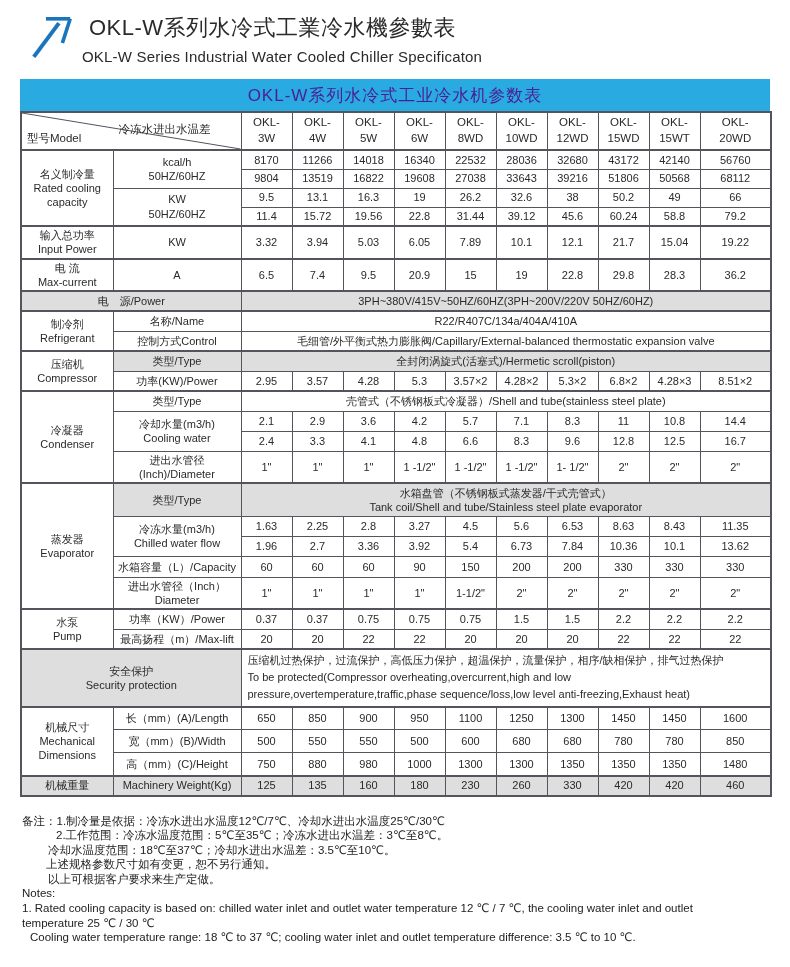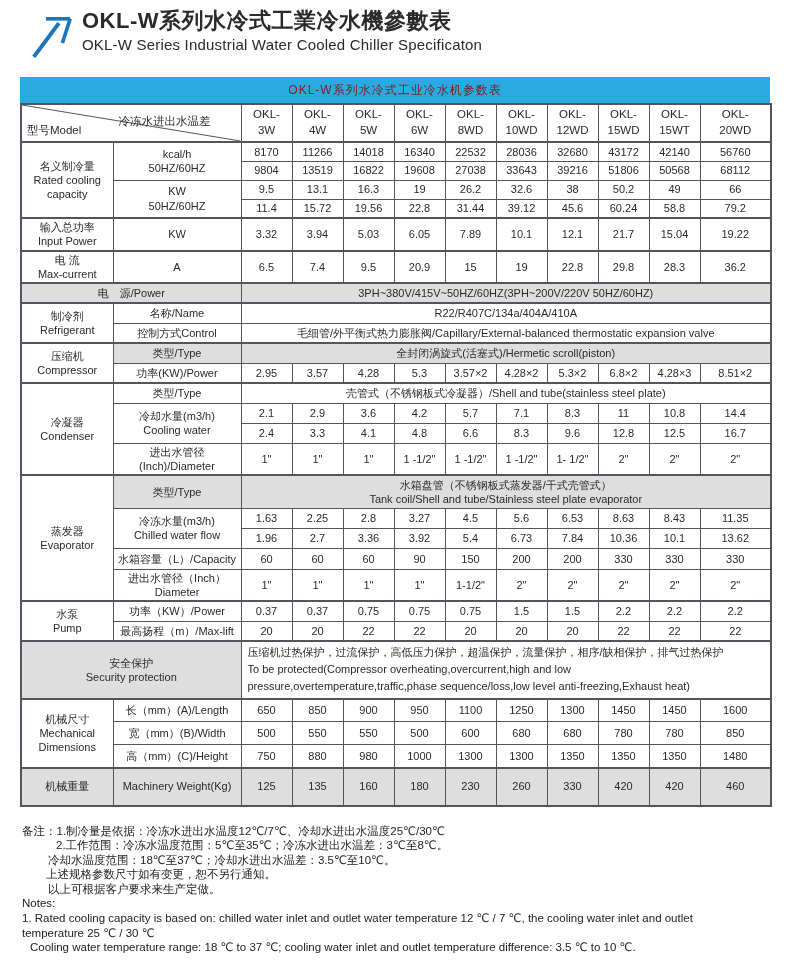--- a/index.html
+++ b/index.html
@@ -5,27 +5,27 @@
   html,body{margin:0;padding:0;}
   body{
     width:790px;height:967px;background:#ffffff;color:#2a2a2a;
     font-family:"Liberation Sans","DejaVu Sans",sans-serif;
     -webkit-font-smoothing:antialiased;position:relative;overflow:hidden;
   }
   
   .page-header{display:flex;align-items:flex-start;padding:8px 0 0 26px;}
   .logo{width:52px;height:54px;flex:0 0 auto;margin-top:2px;}
   .titles{margin-left:4px;}
-  .titles h1{margin:0;font-size:22px;font-weight:700;letter-spacing:.5px;line-height:26px;}
+  .titles h1{margin:7px;font-size:22px;font-weight:400;letter-spacing:.5px;line-height:26px;}
   .titles h2{margin:2px 0 0;font-size:15px;font-weight:500;letter-spacing:.2px;line-height:18px;}
   
   .table-wrap{margin:13px 20px 0 20px;width:750px;}
   .table-title{
-    background:#29abe2;color:#7f1d1d;text-align:center;
-    font-size:12px;font-weight:500;letter-spacing:1px;padding:5px 0 4px;
+    background:#29abe2;color:#4c1d95;text-align:center;
+    font-size:17px;font-weight:500;letter-spacing:1px;padding:5px 0 4px;
   }
   table{border-collapse:collapse;table-layout:fixed;width:750px;
         border:2px solid #53545c;font-size:11px;}
   th,td{border:1px solid #53545c;text-align:center;vertical-align:middle;
         padding:1px 2px;line-height:1.3;font-weight:normal;overflow:hidden;}
   tr.section-start>th,tr.section-start>td{border-top:2px solid #53545c;}
   .gray{background:#dededf;}
   td.left{text-align:left;padding:2px 6px;line-height:1.55;}
   th.corner{position:relative;padding:0;}
   th.corner svg{position:absolute;left:0;top:0;width:100%;height:100%;}
@@ -366,21 +366,21 @@
           <td class="value-cell">880</td>
           <td class="value-cell">980</td>
           <td class="value-cell">1000</td>
           <td class="value-cell">1300</td>
           <td class="value-cell">1300</td>
           <td class="value-cell">1350</td>
           <td class="value-cell">1350</td>
           <td class="value-cell">1350</td>
           <td class="value-cell">1480</td>
         </tr>
-        <tr class="section-start" style="height: 38px; margin-left: 32px;">
+        <tr class="section-start" style="height: 20px; margin-left: 32px;">
           <td class="category-label gray">机械重量</td>
           <td class="item-label gray">Machinery Weight(Kg)</td>
           <td class="value-cell gray">125</td>
           <td class="value-cell gray">135</td>
           <td class="value-cell gray">160</td>
           <td class="value-cell gray">180</td>
           <td class="value-cell gray">230</td>
           <td class="value-cell gray">260</td>
           <td class="value-cell gray">330</td>
           <td class="value-cell gray">420</td>

